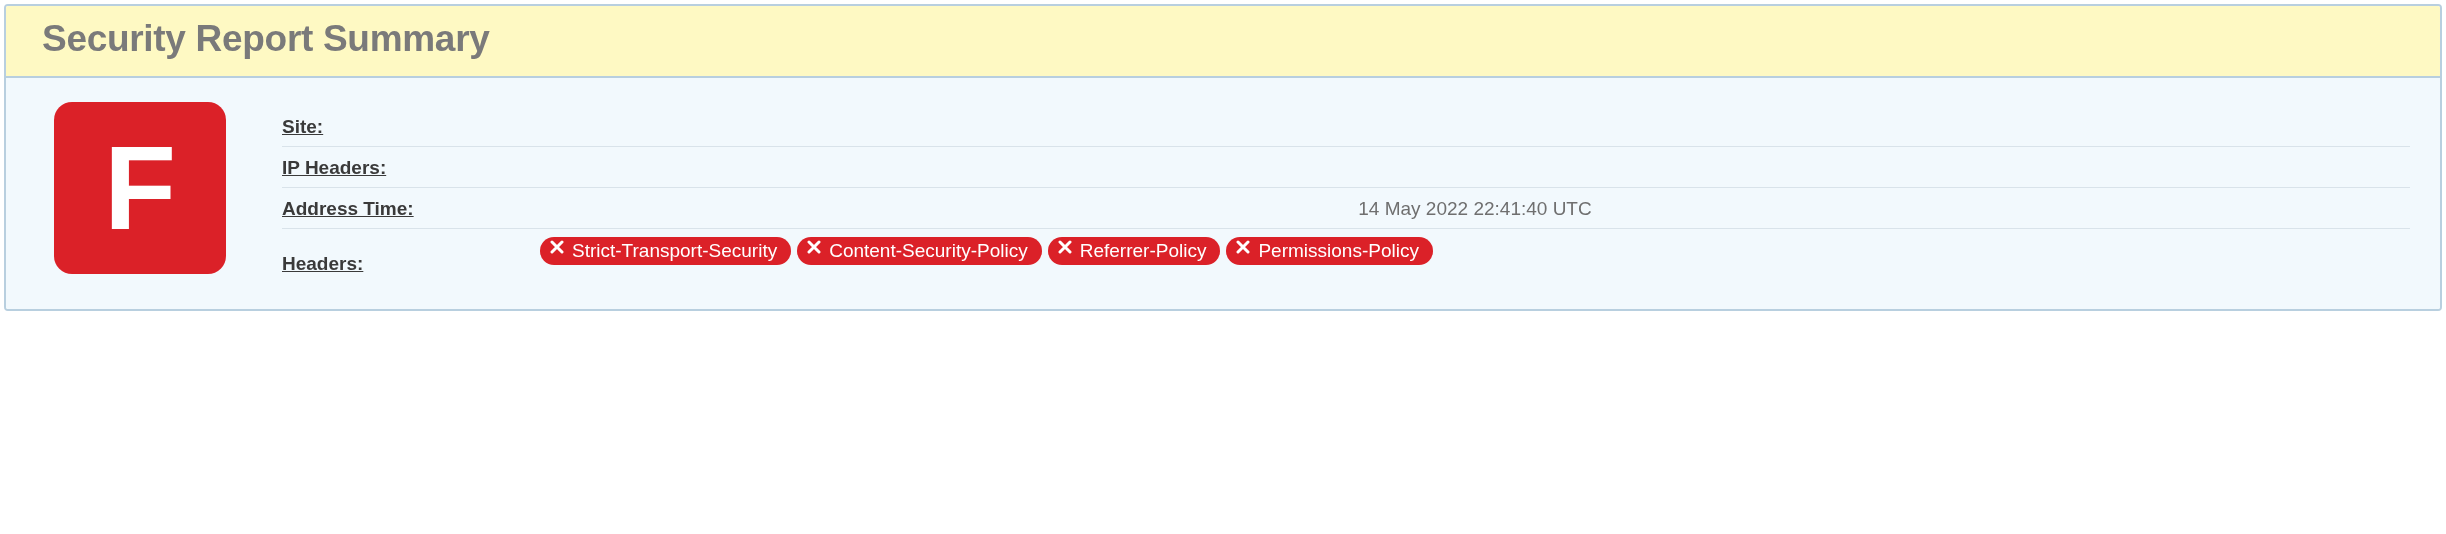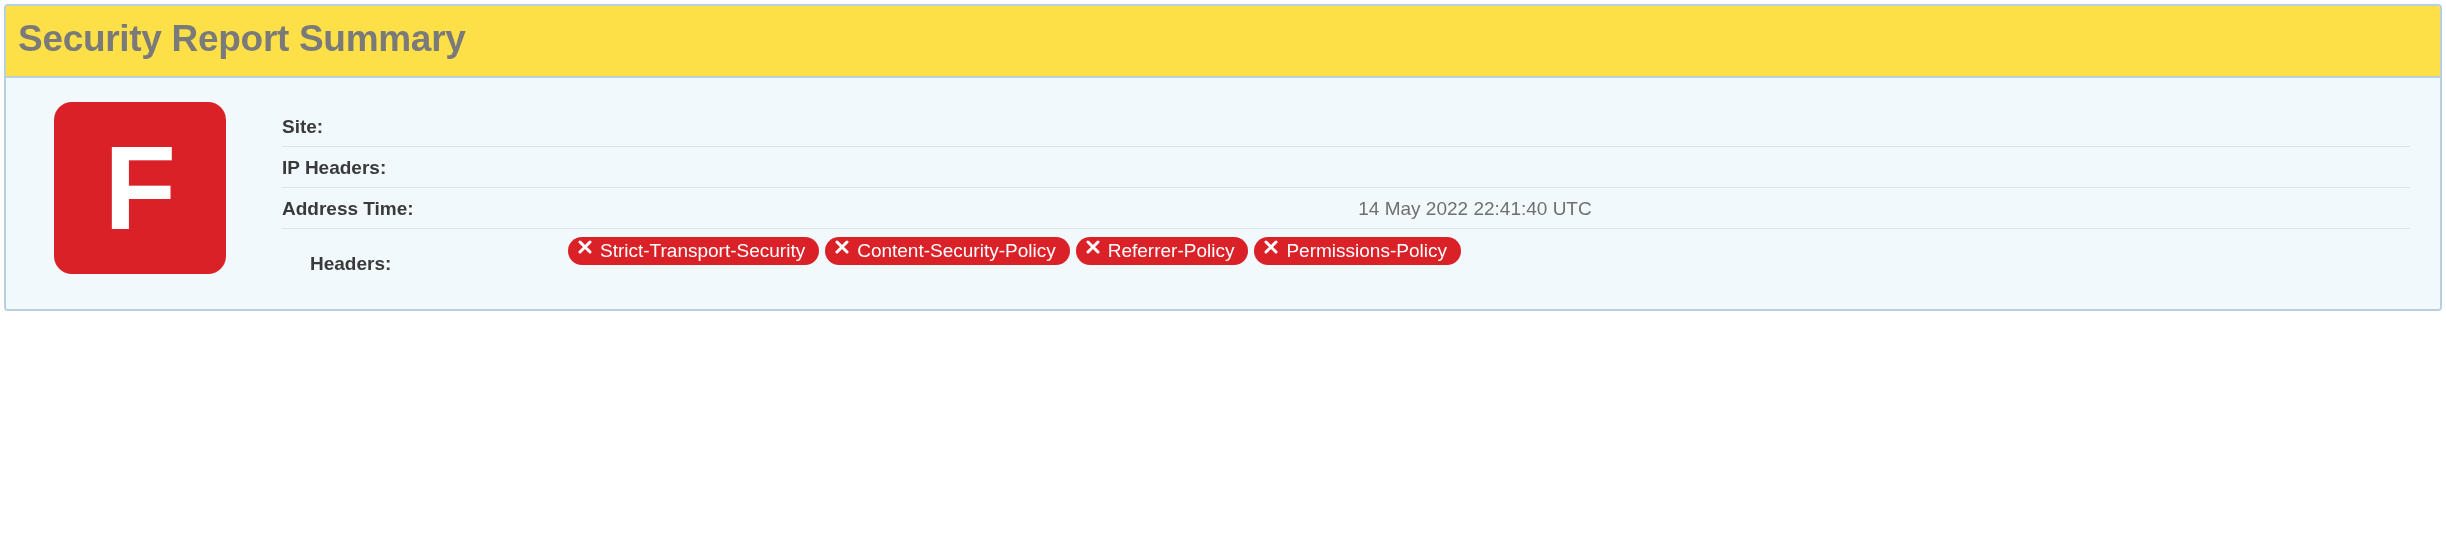--- a/index.html
+++ b/index.html
@@ -7,23 +7,23 @@
       font-family: "Segoe UI", -apple-system, "Helvetica Neue", Arial, sans-serif;
       background: #ffffff;
       padding: 4px;
     }
     .panel {
       border: 2px solid #b8cfdf;
       border-radius: 4px;
       overflow: hidden;
     }
     .panel-header {
-      background: #fde047;
+      background: #fef9c3;
       border-bottom: 2px solid #b8cfdf;
-      padding: 12px 24px 16px 12px;
+      padding: 12px 24px 16px 36px;
     }
     .panel-header h2 {
       color: #7a7a7a;
       font-size: 37px;
       font-weight: 700;
       letter-spacing: -0.3px;
     }
     .panel-body {
       background: #f2f9fd;
       padding: 24px 30px 26px 48px;
@@ -51,28 +51,29 @@
     .details {
       flex: 1;
       padding-top: 4px;
     }
     .row {
       display: flex;
       border-bottom: 1px solid #d9e3ea;
       padding: 8px 0;
       align-items: flex-start;
     }
-    .row:last-child { border-bottom: none; margin-left: 28px; }
+    .row:last-child { border-bottom: none; }
     .row .label {
       width: 258px;
       flex-shrink: 0;
       color: #3a3a3a;
       font-weight: 700;
       font-size: 19px;
       padding-top: 2px;
+      text-decoration: underline;
     }
     .row .value {
       color: #6f6f6f;
       font-size: 19px;
       flex: 1;
       padding-top: 2px;
       text-align: center;
     }
     .badges {
       display: flex;

